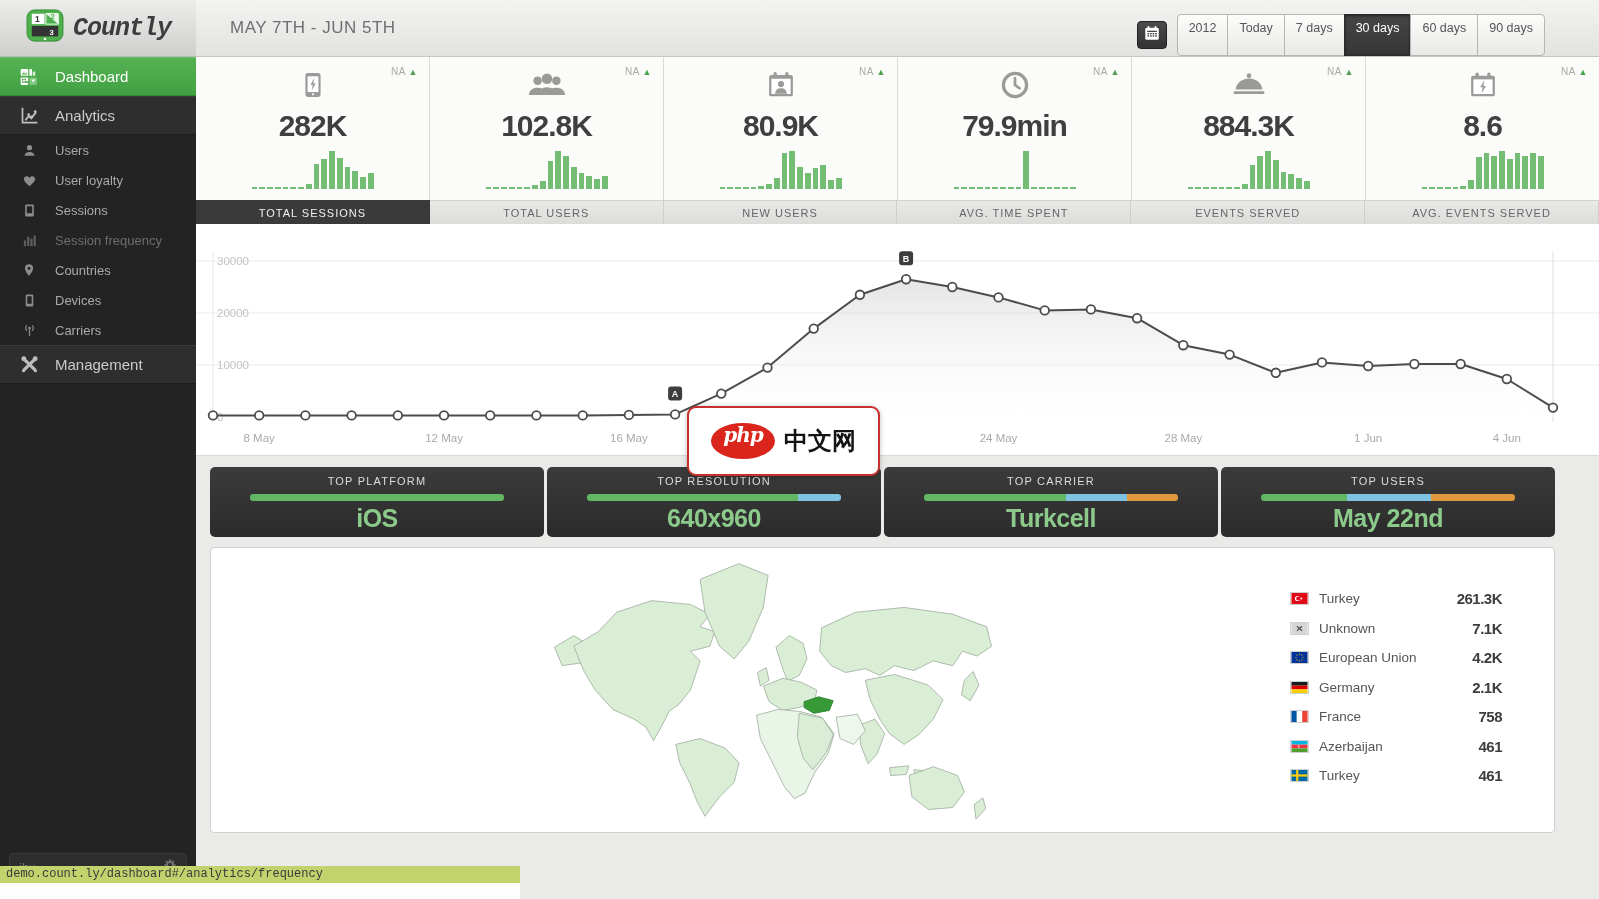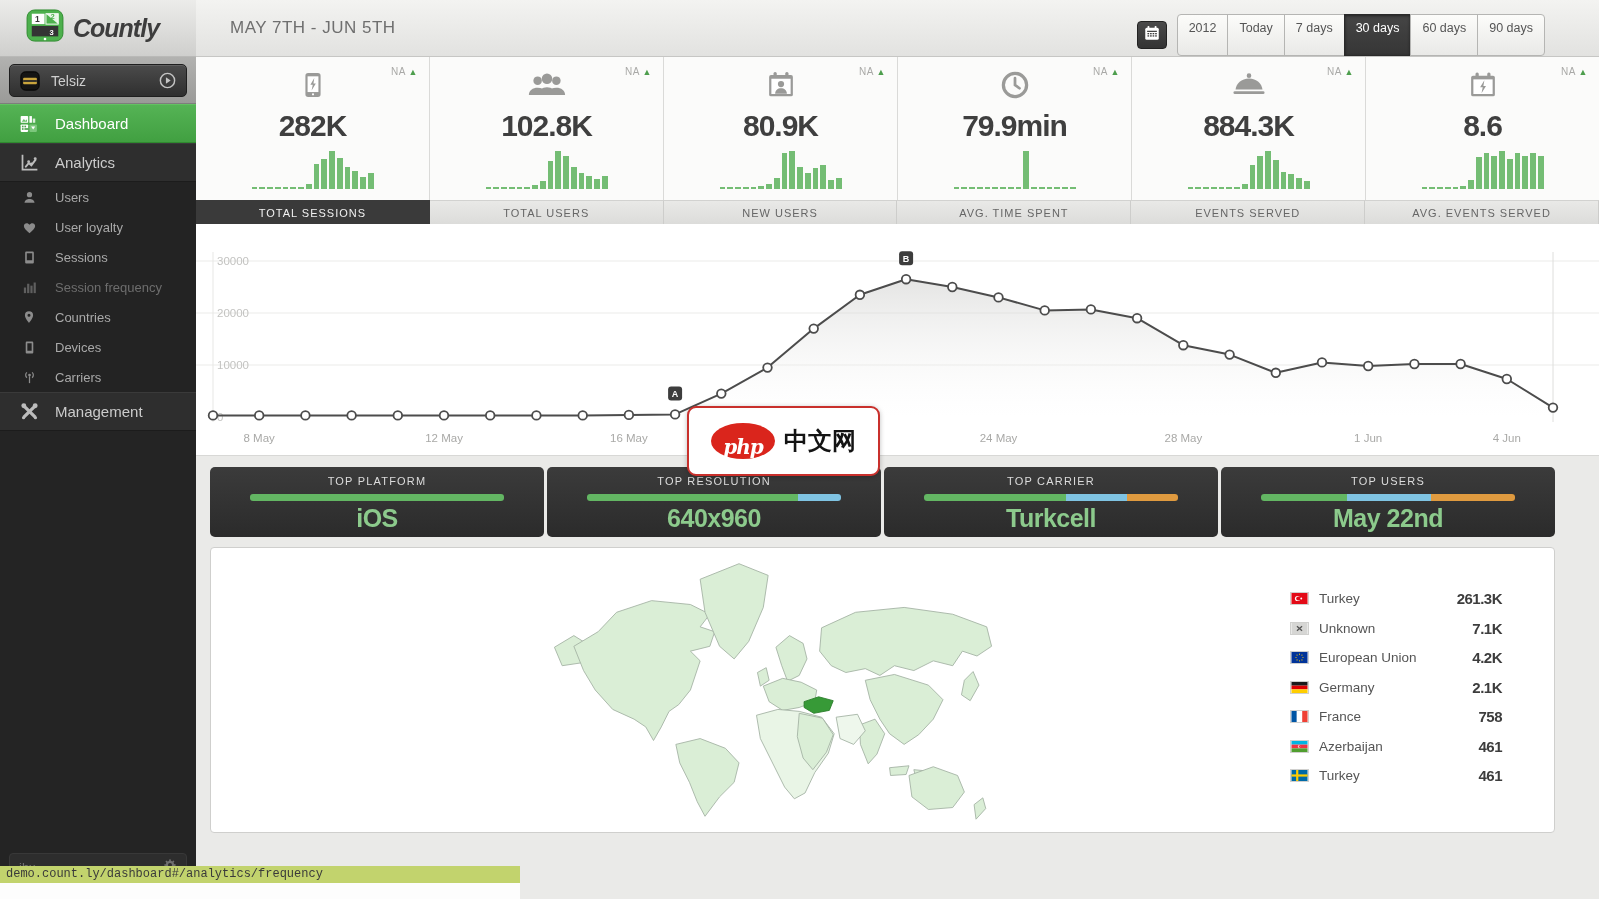--- a/index.html
+++ b/index.html
@@ -2,21 +2,21 @@
 <html><head>
 <meta charset="utf-8">
 <style>
   * { margin:0; padding:0; box-sizing:border-box; }
   html,body { width:1599px; height:899px; overflow:hidden; }
   body { position:relative; background:#eaeae8; font-family:"Liberation Sans",sans-serif; }
 
   
   .sidebar { position:absolute; left:0; top:0; width:196px; height:899px; background:#242424; z-index:2; }
   .logo-area { height:57px; background:linear-gradient(#ececea,#cfcfcd); border-bottom:1px solid #b9b9b7; display:flex; align-items:center; padding-left:26px; gap:9px; }
-  .logo-area .brand-text { font-family:Liberation Sans, sans-serif; font-style:italic; font-weight:bold; font-size:25px; color:#3d3d3d; letter-spacing:-1px; }
+  .logo-area .brand-text { font-family:Liberation Mono, monospace; font-style:italic; font-weight:bold; font-size:25px; color:#3d3d3d; letter-spacing:-1px; }
   .app-strip { height:47px; background:linear-gradient(#b2b2b0,#9a9a98); border-bottom:1px solid #7e7e7c; padding:7px 9px; }
   .app-box { height:33px; background:linear-gradient(#4b4b4b,#2f2f2f); border:1px solid #1f1f1f; border-radius:5px; display:flex; align-items:center; padding:0 9px; gap:10px; box-shadow:inset 0 1px 0 rgba(255,255,255,.12); }
   .app-box .app-label { flex:1; color:#cfcfcf; font-size:14px; }
   .app-box .icon svg { display:block; }
   .nav { }
   .nav-item { display:flex; align-items:center; gap:14px; padding-left:17px; cursor:pointer; }
   .nav-item.primary { height:39px; background:#2e2e2e; border-top:1px solid #3a3a3a; border-bottom:1px solid #1c1c1c; }
   .nav-item.primary .nav-label { font-size:15px; color:#cbcbcb; }
   .nav-item.primary .nav-icon { color:#bdbdbd; }
   .nav-item.sub { height:30px; background:#232323; }
@@ -73,21 +73,21 @@
   .world-map { position:absolute; left:322px; top:6px; }
   .country-legend { position:absolute; right:52px; top:36px; width:212px; }
   .country-row { height:29.5px; display:flex; align-items:center; gap:10px; }
   .flag { width:19px; height:13px; border:1px solid #d0d0ce; flex:none; }
   .flag svg { display:block; width:100%; height:100%; }
   .country-name { flex:1; font-size:13.5px; color:#555; }
   .country-value { font-size:15px; font-weight:bold; color:#3d3d3d; letter-spacing:-.5px; }
 
   
   .watermark { position:absolute; left:687px; top:406px; width:193px; height:70px; background:#fff; border:2px solid #c9302c; border-radius:9px; box-shadow:0 1px 5px rgba(0,0,0,.25); display:flex; align-items:center; justify-content:center; gap:9px; z-index:5; }
-  .php-oval { width:64px; height:36px; background:#da251c; border-radius:50%; display:flex; align-items:flex-end; justify-content:center; }
+  .php-oval { width:64px; height:36px; background:#da251c; border-radius:50%; display:flex; align-items:flex-start; justify-content:center; }
   .php-oval span { color:#fff; font-style:italic; font-weight:bold; font-size:20px; font-family:"DejaVu Serif",serif; letter-spacing:-1px; }
   .wm-text { font-size:24px; color:#141414; font-weight:bold; }
 
   
   .status-bar { position:absolute; left:0; top:866px; width:520px; height:17px; background:#c2d36d; color:#3a3a3a; font-size:12px; line-height:17px; padding-left:6px; z-index:6;font-family:Liberation Mono, monospace; }
   .status-under { position:absolute; left:0; top:883px; width:520px; height:16px; background:#fdfdfd; z-index:6; }
 </style>
 </head>
 <body>
 
@@ -100,38 +100,20 @@
           <path d="M21 5h13v11z" fill="#e9f6e9"></path>
           <rect x="21" y="5" width="13" height="11" fill="none" stroke="#fff"></rect>
           <text x="12" y="13.5" font-size="9" font-weight="bold" fill="#3a3a3a" text-anchor="middle" font-family="Liberation Sans,sans-serif">1</text>
           <text x="28" y="11" font-size="8" font-weight="bold" fill="#4db04d" text-anchor="middle" font-family="Liberation Sans,sans-serif">2</text>
           <rect x="6" y="18" width="28" height="11" fill="#343434"></rect>
           <text x="27" y="27" font-size="8" font-weight="bold" fill="#fff" text-anchor="middle" font-family="Liberation Sans,sans-serif">3</text>
           <circle cx="20" cy="31.8" r="1.4" fill="#fff"></circle>
         </svg>
     </span>
     <span class="brand-text">Countly</span>
-  </div>
-  <div class="app-strip">
-    <div class="app-box">
-      <span class="icon">
-        <svg width="22" height="22" viewBox="0 0 24 24">
-            <rect x="2" y="2" width="20" height="20" rx="5" fill="#141414" stroke="#000"></rect>
-            <rect x="4.5" y="8.5" width="15" height="7" rx="1" fill="#c9a43c"></rect>
-            <rect x="4.5" y="11" width="15" height="2" fill="#2b2b2b"></rect>
-          </svg>
-      </span>
-      <span class="app-label">Telsiz</span>
-      <span class="icon" style="color:#c4c4c4">
-        <svg width="19" height="19" viewBox="0 0 24 24">
-            <circle cx="12" cy="12" r="9" fill="none" stroke="currentColor" stroke-width="1.8"></circle>
-            <path d="M10 8l6 4-6 4z" fill="currentColor"></path>
-          </svg>
-      </span>
-    </div>
   </div>
   <div class="nav">
       <div class="nav-item primary active">
     <span class="nav-icon">
           <svg width="22" height="20" viewBox="0 0 24 24">
             <g>
               <rect x="2" y="2.5" width="9" height="8" rx="1" fill="#fff"></rect>
               <path d="M3.2 9.3l2.6-3.2 2 2 1.8-1.8v3z" fill="#6cc16c"></path>
               <rect x="12.5" y="2.5" width="3" height="8" fill="#fff"></rect>
               <rect x="16.5" y="5.5" width="3" height="5" fill="#d9eed9"></rect>

